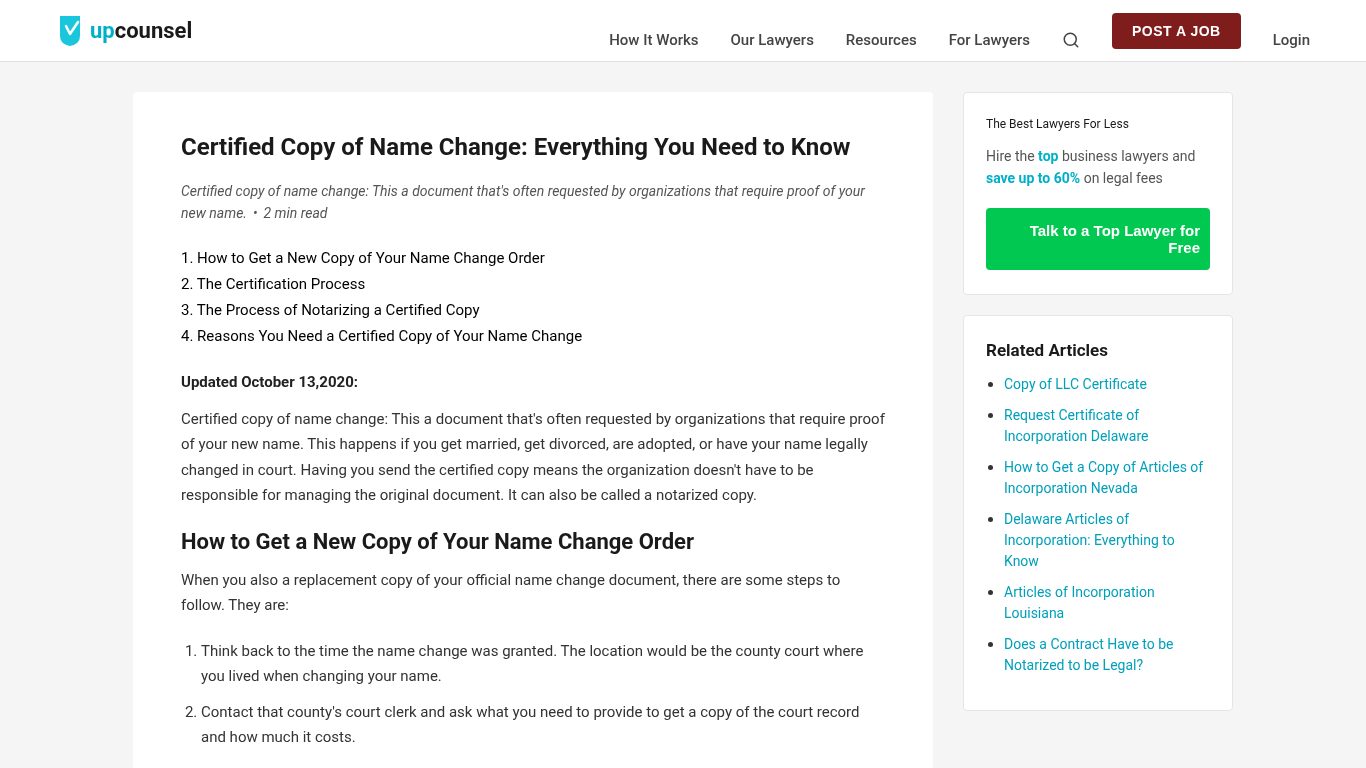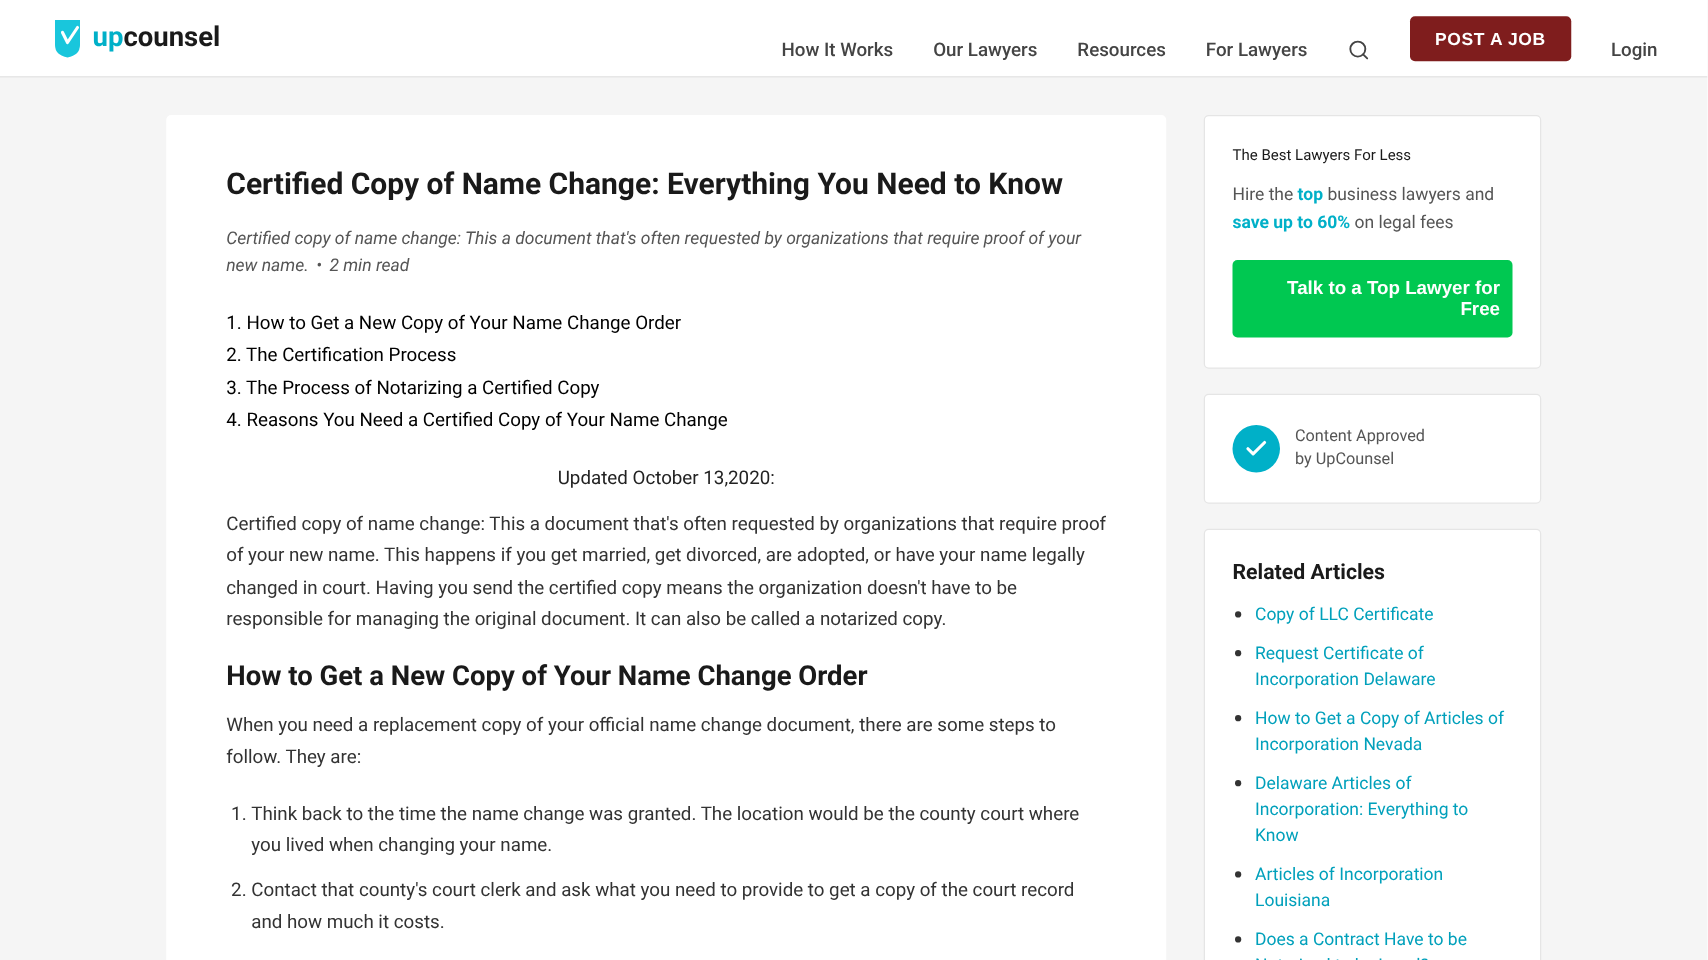--- a/index.html
+++ b/index.html
@@ -1,19 +1,19 @@
 <!DOCTYPE html>
 <html><head>
   <meta charset="utf-8">
   <style>
     * { box-sizing: border-box; margin: 0; padding: 0; }
     body { font-family: -apple-system, BlinkMacSystemFont, 'Segoe UI', Roboto, Arial, sans-serif; background: #f5f5f5; color: #333; font-size: 15px; }
 
     
-    nav { background: #fff; border-bottom: 1px solid #e0e0e0; padding: 0 40px; display: flex; align-items: center; height: 62px; position: sticky; top: 0; z-index: 100; }
+    nav { background: #fff; border-bottom: 1px solid #e0e0e0; padding: 0 56px; display: flex; align-items: center; height: 62px; position: sticky; top: 0; z-index: 100; }
     .nav-logo { display: flex; align-items: center; gap: 6px; margin-right: auto; }
     .logo-icon { width: 28px; height: 34px; }
     .logo-text { font-size: 22px; font-weight: 700; color: #1a1a1a; }
     .logo-text span { color: #00b0c8; }
     .nav-links { display: flex; align-items: flex-end; gap: 32px; }
     .nav-link { text-decoration: none; color: #444; font-size: 15px; font-weight: 500; }
     .nav-search { width: 18px; height: 18px; cursor: pointer; color: #444; }
     .nav-post-btn { background: #7f1d1d; color: #fff; font-weight: 700; font-size: 14px; padding: 10px 20px; border: none; border-radius: 4px; cursor: pointer; letter-spacing: 0.5px; text-transform: uppercase; }
     .nav-login { text-decoration: none; color: #444; font-size: 15px; font-weight: 500; }
 
@@ -22,21 +22,21 @@
     .main-content { background: #fff; flex: 1; padding: 40px 48px; border-radius: 4px; min-width: 0; }
     .sidebar { width: 270px; flex-shrink: 0; display: flex; flex-direction: column; gap: 20px; }
 
     
     .article-title { font-size: 24px; font-weight: 700; color: #1a1a1a; line-height: 1.25; margin-bottom: 18px; }
     .article-subtitle { font-style: italic; color: #555; font-size: 14px; line-height: 1.6; margin-bottom: 24px; }
     .article-subtitle .dot { margin: 0 6px; }
     .toc { margin-bottom: 28px; }
     .toc-item { margin-bottom: 8px; }
     .toc-link { color: #000000; text-decoration: none; font-size: 15px; }
-    .updated-line { font-weight: 400; font-size: 15px; margin-bottom: 16px; color: #222; text-align: center; }
+    .updated-line { font-weight: 700; font-size: 15px; margin-bottom: 16px; color: #222; }
     .body-text { font-size: 15px; line-height: 1.7; color: #333; margin-bottom: 20px; }
     .section-heading { font-size: 22px; font-weight: 700; color: #1a1a1a; margin-bottom: 14px; }
     .list-text { font-size: 15px; line-height: 1.7; color: #333; margin-bottom: 8px; }
     .ordered-list { padding-left: 20px; margin-bottom: 16px; }
     .ordered-list li { margin-bottom: 10px; font-size: 15px; line-height: 1.7; color: #333; }
 
     
     .sidebar-card { background: #fff; border-radius: 4px; padding: 24px 22px; border: 1px solid #e5e5e5; }
     .sidebar-card-title { font-size: 12px; font-weight: 400; color: #1a1a1a; margin-bottom: 14px; }
     .sidebar-hire-text { font-size: 14px; color: #555; line-height: 1.6; margin-bottom: 18px; }
@@ -97,51 +97,38 @@
       <div class="toc-item">
         <a class="toc-link" href="#">4. <span>Reasons You Need a Certified Copy of Your Name Change</span></a>
       </div>
     </div>
 
     <p class="updated-line">Updated October 13,2020:</p>
 
     <p class="body-text">Certified copy of name change: This a document that's often requested by organizations that require proof of your new name. This happens if you get married, get divorced, are adopted, or have your name legally changed in court. Having you send the certified copy means the organization doesn't have to be responsible for managing the original document. It can also be called a notarized copy.</p>
 
     <h2 class="section-heading">How to Get a New Copy of Your Name Change Order</h2>
-    <p class="body-text">When you need a replacement copy of your official name change document, there are some steps to follow. They are:</p>
+    <p class="body-text">When you also a replacement copy of your official name change document, there are some steps to follow. They are:</p>
 
     <ol class="ordered-list">
       <li class="list-text">Think back to the time the name change was granted. The location would be the county court where you lived when changing your name.</li>
       <li class="list-text">Contact that county's court clerk and ask what you need to provide to get a copy of the court record and how much it costs.</li>
     </ol>
   </div>
 
   <div class="sidebar">
 
     <div class="sidebar-card">
       <div class="sidebar-card-title">The Best Lawyers For Less</div>
       <p class="sidebar-hire-text">
         Hire the <strong>top</strong> business lawyers and <strong>save up to 60%</strong> on legal fees
       </p>
       <button class="sidebar-cta-btn">Talk to a Top Lawyer for Free</button>
     </div>
 
-    <div class="sidebar-card">
-      <div class="sidebar-approved">
-        <div class="approved-badge">
-          <svg viewBox="0 0 24 24" fill="none" stroke="#fff" stroke-width="3" stroke-linecap="round" stroke-linejoin="round">
-            <polyline points="20 6 9 17 4 12"></polyline>
-          </svg>
-        </div>
-        <div class="approved-text">
-          <div>Content Approved</div>
-          <div>by UpCounsel</div>
-        </div>
-      </div>
-    </div>
 
     <div class="sidebar-card">
       <div class="related-title">Related Articles</div>
       <ul class="related-list">
         <li><a class="related-link" href="#">Copy of LLC Certificate</a></li>
         <li><a class="related-link" href="#">Request Certificate of Incorporation Delaware</a></li>
         <li><a class="related-link" href="#">How to Get a Copy of Articles of Incorporation Nevada</a></li>
         <li><a class="related-link" href="#">Delaware Articles of Incorporation: Everything to Know</a></li>
         <li><a class="related-link" href="#">Articles of Incorporation Louisiana</a></li>
         <li><a class="related-link" href="#">Does a Contract Have to be Notarized to be Legal?</a></li>

